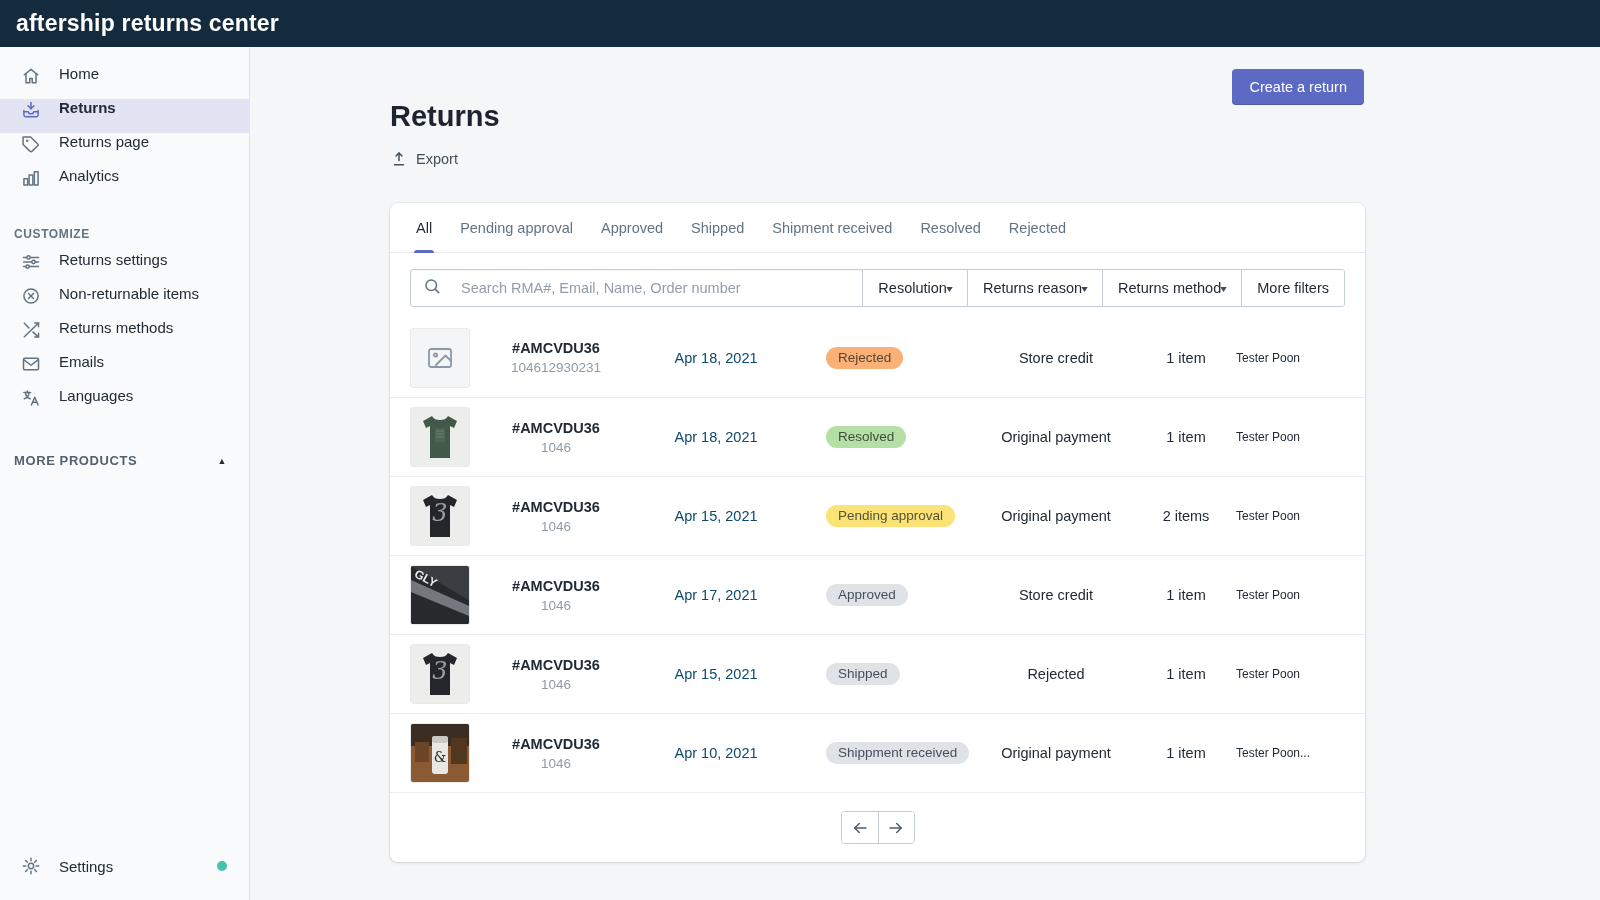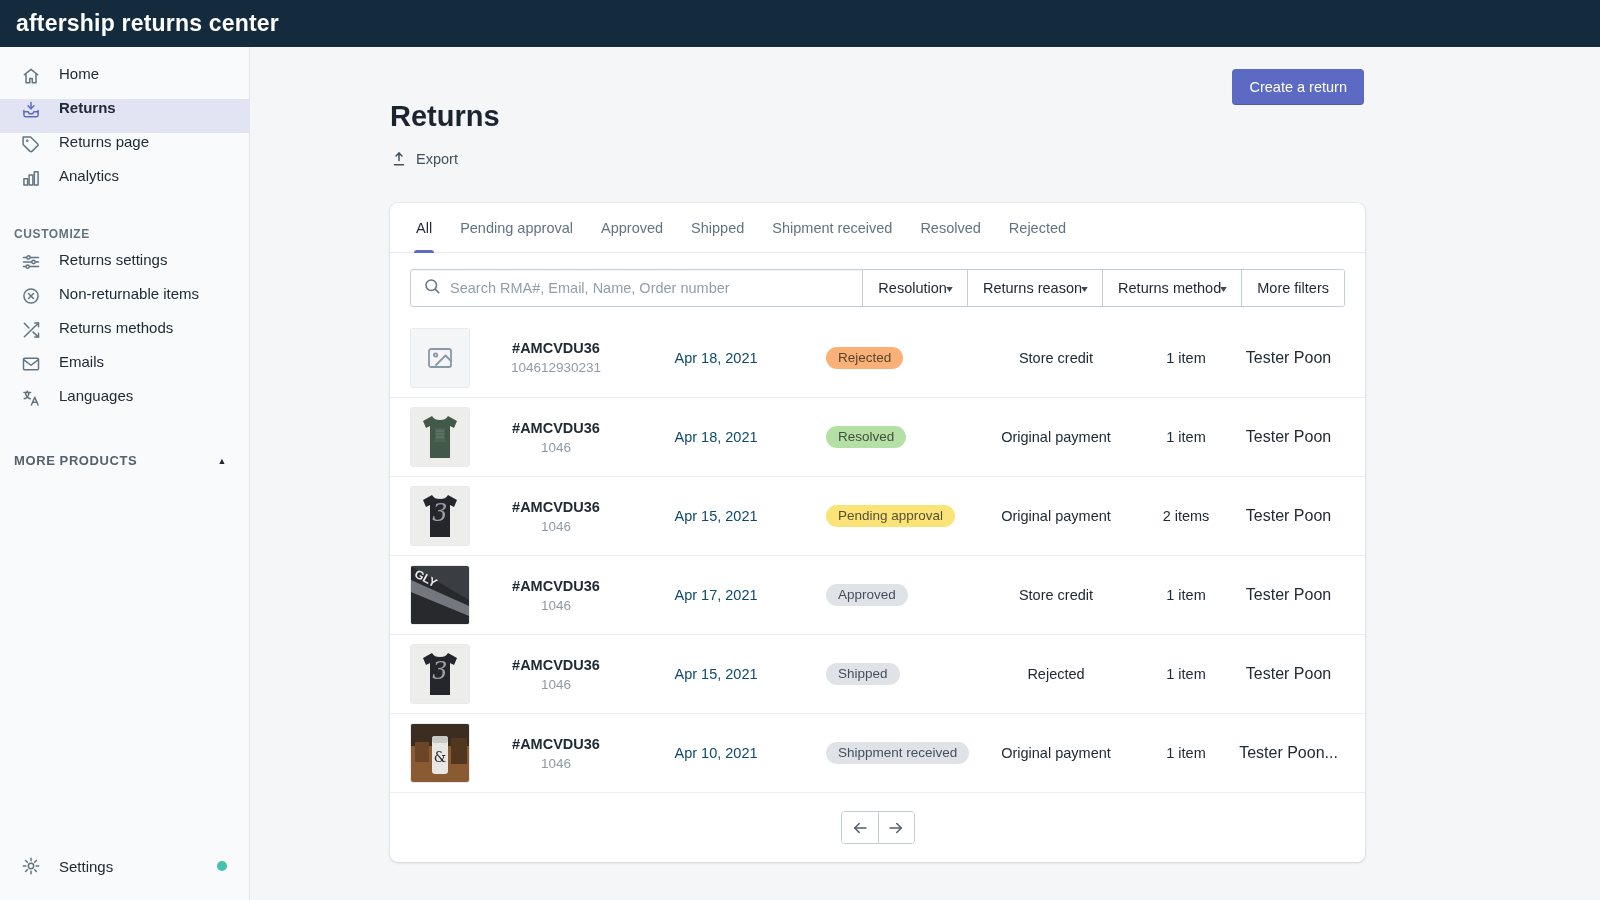--- a/index.html
+++ b/index.html
@@ -53,21 +53,21 @@
     color:#637381; cursor:pointer; position:relative; }
   .tab.active { color:#212b36; }
   .tab.active::after { content:""; position:absolute; left:12px; right:12px; bottom:-1px;
     height:3px; background:var(--accent,#5c6ac4); border-radius:3px 3px 0 0; }
 
   .filterbar { display:flex; padding:16px 20px 11px; }
   .filter-shell { display:flex; flex:1; border:1px solid #c4cdd5; border-radius:3px;
     height:38px; background:#fff; overflow:hidden; box-shadow:inset 0 1px 0 rgba(99,115,129,.05); }
   .search-seg { display:flex; align-items:center; flex:1; padding:0 12px; }
   .search-seg svg { stroke:#637381; flex:none; }
-  .search-input { border:none; outline:none; flex:1; margin-left:9px; font-size:14.5px;
+  .search-input { border:none; outline:none; flex:1; margin-left:20px; font-size:14.5px;
     font-family:inherit; color:#3b82f6; background:transparent; }
   .search-input::placeholder { color:#919eab; }
   .filter-btn { display:flex; align-items:center; padding:0 15px; font-size:14.5px;
     color:#212b36; background:#fff; border:none; border-left:1px solid #c4cdd5;
     cursor:pointer; font-family:inherit; white-space:nowrap; }
   .filter-btn .caret { font-size:10px; color:#404a55; transform:scaleX(1.3); }
 
   
   .rows { }
   .return-row { display:flex; align-items:center; height:79px; padding-left:20px;
@@ -81,21 +81,21 @@
   .order-no { font-size:13.5px; color:#909aa4; margin-top:4px; }
   .date-col { width:180px; text-align:center; font-size:14.5px; color:#0c4a6e; flex:none; }
   .badge-col { width:170px; padding-left:20px; flex:none; }
   .badge { display:inline-block; padding:3px 12px 4px; border-radius:12px; font-size:13.5px; }
   .badge.warning { background:var(--badge-warning,#f9b177); color:#594430; }
   .badge.success { background:var(--badge-success,#b5e0a5); color:#414f3e; }
   .badge.attention { background:var(--badge-attention,#fbe377); color:#575138; }
   .badge.default { background:var(--badge-default,#dfe3e8); color:#454f5b; }
   .res-col { width:160px; text-align:center; font-size:14.5px; flex:none; }
   .items-col { width:100px; text-align:center; font-size:14.5px; flex:none; }
-  .name-col { flex:1; text-align:center; font-size:16px; padding-right:24px; }
+  .name-col { flex:1; text-align:left; font-size:12px; padding-right:24px; }
 
   
   .card-footer { border-top:1px solid #ebedf0; height:70px; display:flex;
     align-items:center; justify-content:center; }
   .pager { display:flex; border:1px solid #c4cdd5; border-radius:4px; overflow:hidden; background:#fff; }
   .pager button { width:36px; height:31px; background:#fff; border:none; cursor:pointer;
     display:flex; align-items:center; justify-content:center; }
   .pager button + button { border-left:1px solid #c4cdd5; }
   .pager svg { stroke:#525d68; }
 

